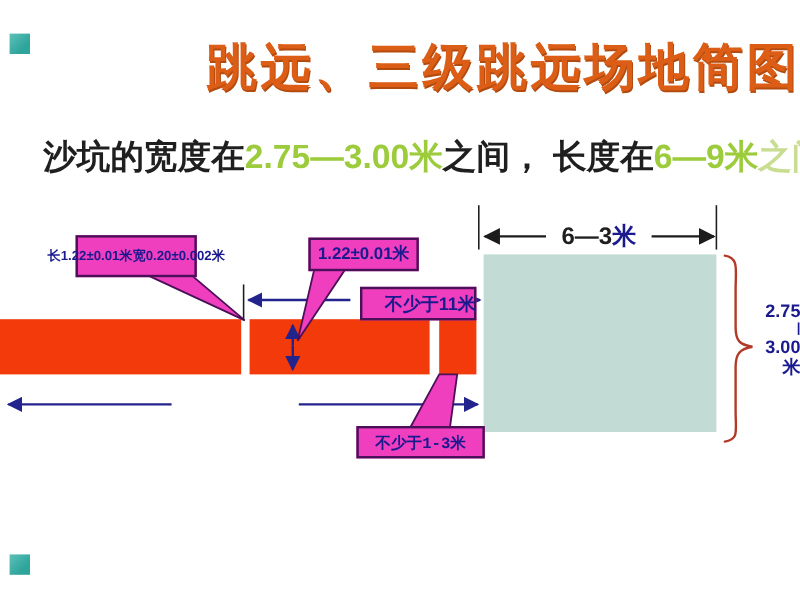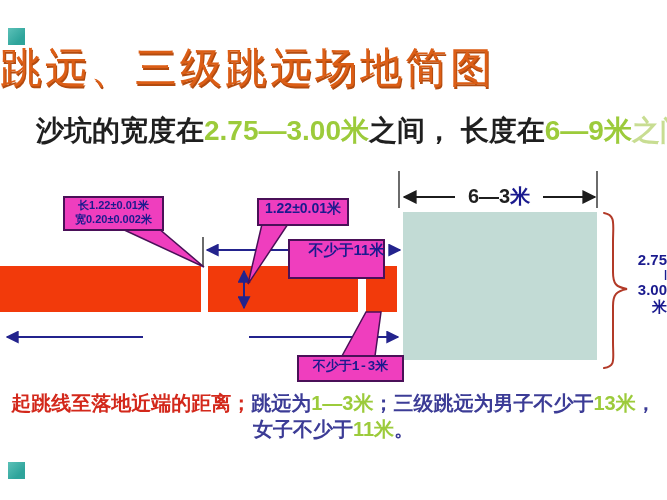--- a/index.html
+++ b/index.html
@@ -8,24 +8,24 @@
     font-family:"Liberation Sans","DejaVu Sans",sans-serif; overflow:hidden;
   }
   
   .corner { position:absolute; width:17px; height:17px;
     background:linear-gradient(135deg,#5cc1b8 0%, var(--teal_corner,#2ea49b) 70%); z-index:4; }
   .corner.tl { left:8px; top:28px; }
   .corner.bl { left:8px; top:462px; }
 
   
   .title {
-    position:absolute; top:28px; left:0; right:0; text-align:left;
-    font-size:42px; font-weight:normal; letter-spacing:3px;
+    position:absolute; top:28px; left:0; right:0; text-align:right;
+    font-size:42px; font-weight:bold; letter-spacing:3px;
     color:var(--title_orange,#dc5e16);
-    text-shadow:1px 2px 0 #b34b0f; z-index:3;margin-top:12px;
+    text-shadow:1px 2px 0 #b34b0f; z-index:3;
   }
   .subtitle {
     position:absolute; top:112px; left:36px; width:625px;
     font-size:28px; font-weight:bold; color:var(--black_text,#1f1f1f);
     letter-spacing:0px; z-index:3; white-space:nowrap;
   }
   .green  { color:var(--green,#9ccb3b); }
   .lgreen { color:var(--light_green,#c8dd92); }
 
   
@@ -37,26 +37,26 @@
   .pit { position:absolute; left:403px; top:212px; width:194px; height:148px;
     background:var(--sand,#c2dbd5); z-index:1; }
 
   svg.overlay { position:absolute; left:0; top:0; z-index:2; pointer-events:none; }
 
   
   .callout {
     position:absolute; box-sizing:border-box; z-index:3;
     background:var(--magenta,#ef3ebe); border:2px solid var(--box_border,#4a1058);
     color:var(--navy,#1a1a8e); font-weight:bold;
-    display:flex; flex-direction:column; align-items:center; 
+    display:flex; flex-direction:row; align-items:center; justify-content:center;
     text-align:center; white-space:nowrap;
   }
   #co-board { left:63px;  top:196px; width:101px; height:35px; font-size:11px; line-height:14px; }
   #co-width { left:257px; top:198px; width:92px;  height:28px; font-size:14px; }
-  #co-11    { left:288px; top:239px; width:97px;  height:40px; font-size:15px;padding-left:20px; }
+  #co-11    { left:300px; top:239px; width:97px;  height:28px; font-size:15px;padding-left:20px; }
   #co-40    { left:143px; top:324px; width:106px; height:25px; font-size:16px; }
   #co-13    { left:297px; top:355px; width:107px;  height:27px; font-size:13px;font-family:Liberation Mono, monospace; }
 
   
   .dim69 {
     position:absolute; left:452px; top:183px; width:94px; text-align:center;
     font-size:20px; font-weight:bold; color:var(--black_text,#1f1f1f); z-index:3;
   }
   .dim69 .unit { color:var(--navy,#1a1a8e); }
   .pitw {
@@ -135,18 +135,14 @@
 
   <div class="dim69"><span>6—3</span><span class="unit">米</span></div>
 
   <div class="pitw">
     <div>2.75</div>
     <div class="bar-sep">|</div>
     <div>3.00</div>
     <div>米</div>
   </div>
 
-  <div class="footer">
-    <div><span class="f-red">起跳线至落地近端的距离；</span><span class="f-purple">跳远为</span><span class="f-green">1—3米</span><span class="f-purple">；三级跳远为男子不少于</span><span class="f-green">13米</span><span class="f-purple">，</span></div>
-    <div><span class="f-purple">女子不少于</span><span class="f-green">11米</span><span class="f-purple">。</span></div>
-  </div>
 
 </div>
 
 </body></html>

